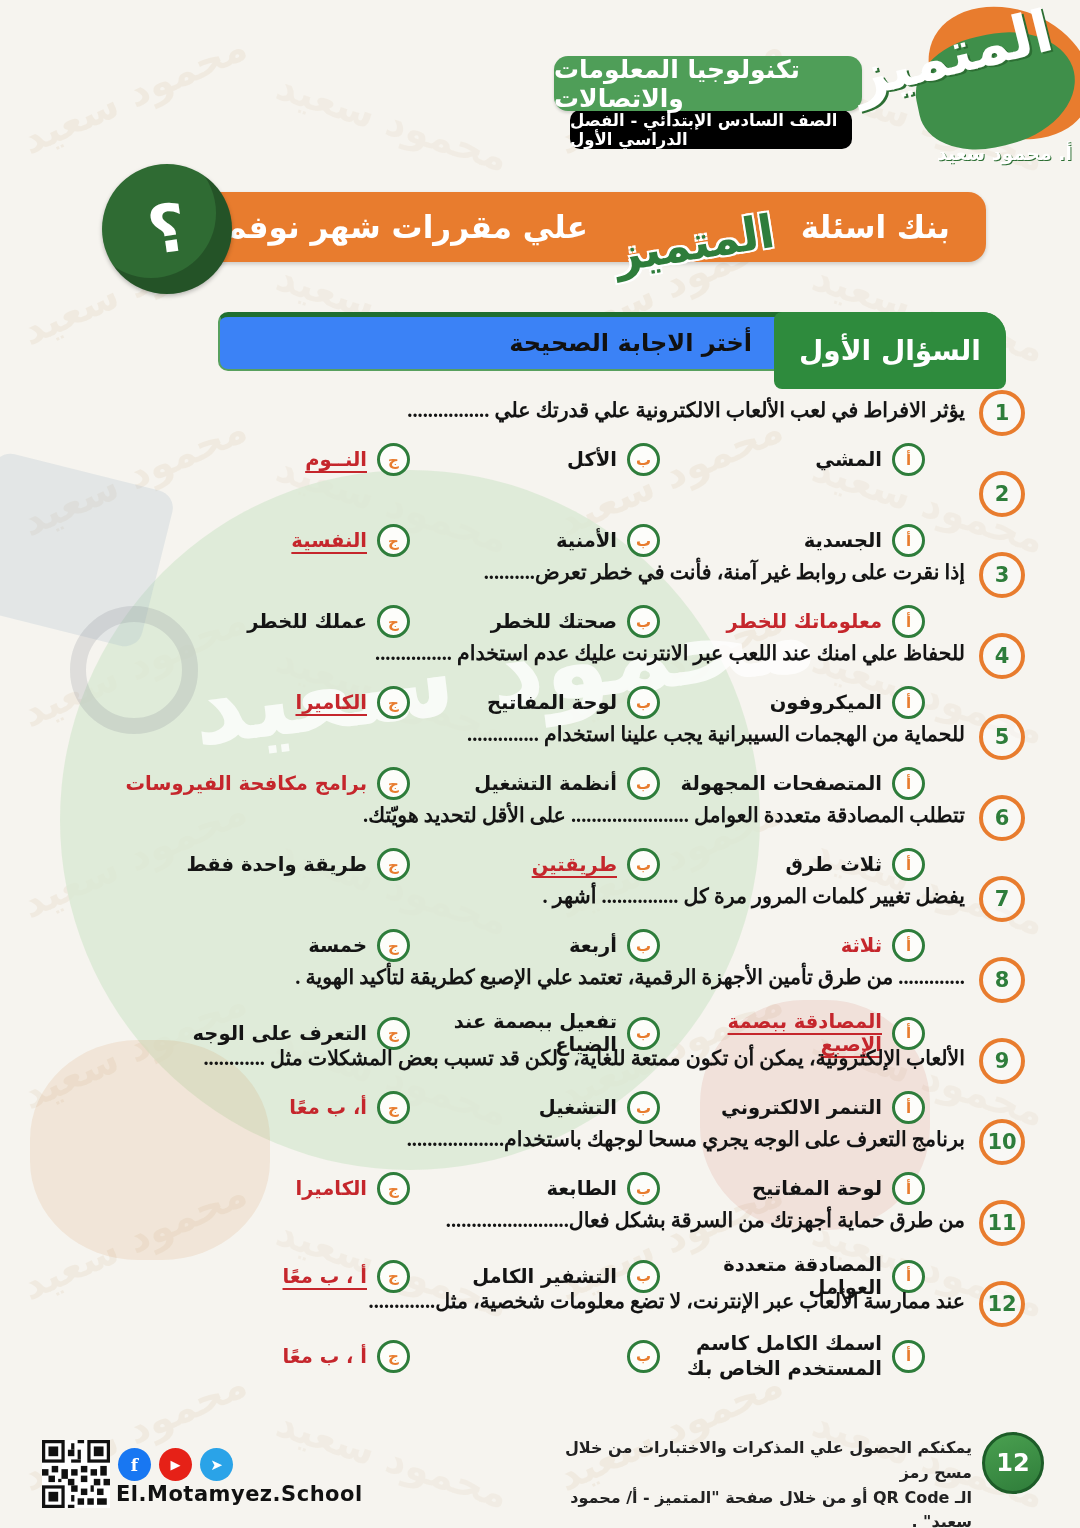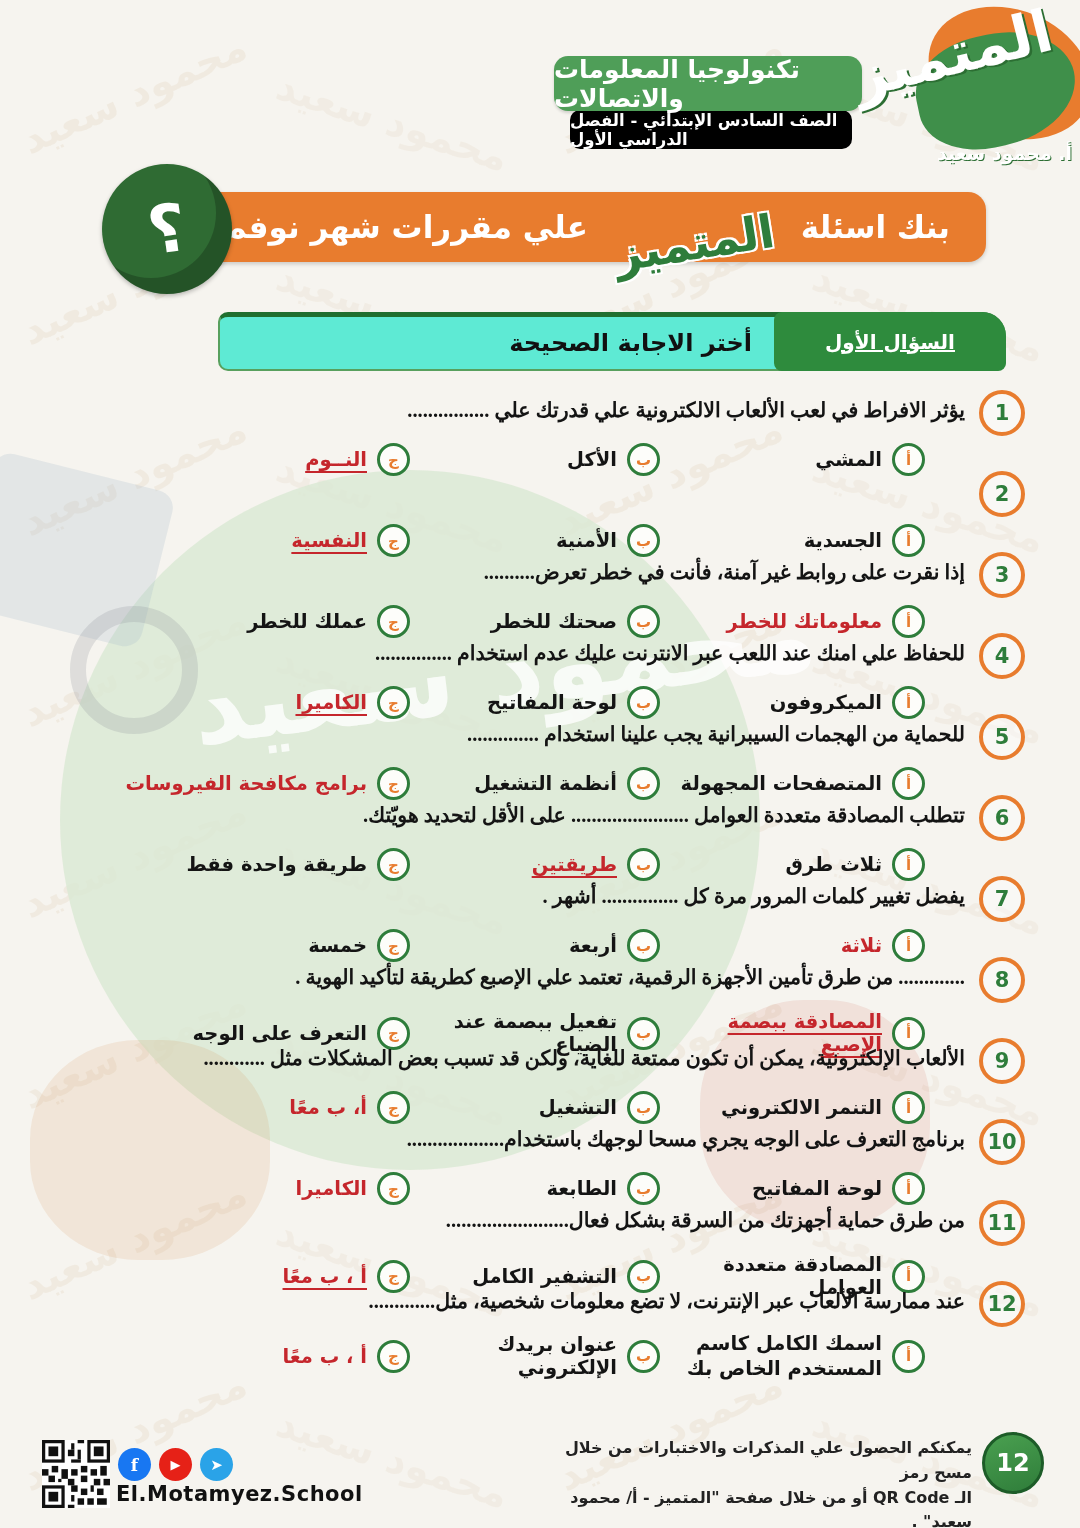--- a/index.html
+++ b/index.html
@@ -44,25 +44,25 @@
       border-radius:18px;z-index:2;display:flex;direction:rtl;align-items:center;gap:26px;
       padding-right:36px;box-sizing:border-box;box-shadow:0 2px 4px rgba(0,0,0,.18);}
   .banner .b-prefix,.banner .b-suffix{color:#fff;font-weight:bold;font-size:31px;white-space:nowrap;}
   .banner .b-logo{font-size:46px;font-weight:bold;color:#2e7d3b;transform:rotate(-9deg);
       position:relative;top:16px;text-shadow:-2px -2px 0 #fff,2px -2px 0 #fff,-2px 2px 0 #fff,2px 2px 0 #fff;}
   .qmark{position:absolute;left:102px;top:164px;width:130px;height:130px;border-radius:50%;
       background:#2f6b33;z-index:3;display:flex;align-items:center;justify-content:center;
       box-shadow:inset -16px -16px 0 rgba(0,0,0,.22), 0 2px 4px rgba(0,0,0,.25);}
   .qmark span{color:#fff;font-size:66px;font-weight:bold;transform:rotate(-8deg);}
   
-  .section{position:absolute;left:218px;top:312px;width:784px;height:52px;background:#5eead4;
+  .section{position:absolute;left:218px;top:312px;width:784px;height:52px;background:#3b82f6;
       border:2px solid #58a05e;border-top:5px solid #1f6f2f;border-radius:10px 24px 10px 10px;z-index:2;}
-  .section .label{position:absolute;right:-2px;top:-5px;width:232px;height:59px;background:#2e8b3d;
-      border-radius:8px 24px 8px 8px;color:#fff;font-weight:bold;font-size:20px;display:flex;
-      align-items:center;justify-content:center;text-decoration:underline;}
+  .section .label{position:absolute;right:-2px;top:-5px;width:232px;height:77px;background:#2e8b3d;
+      border-radius:8px 24px 8px 8px;color:#fff;font-weight:bold;font-size:28px;display:flex;
+      align-items:center;justify-content:center;}
   .section .instr{position:absolute;right:252px;top:0;height:100%;display:flex;align-items:center;
       color:#111;font-weight:bold;font-size:24px;direction:rtl;}
   
   .questions{position:absolute;left:55px;top:388px;width:970px;direction:rtl;z-index:2;}
   .q{height:81px;}
   .q.q12{height:120px;}
   .qhead{display:flex;gap:14px;align-items:flex-start;}
   .qnum{flex:0 0 38px;height:38px;border-radius:50%;border:4px solid #e87c2e;color:#2e7d3b;
       font-weight:bold;font-size:21px;display:flex;align-items:center;justify-content:center;
       background:rgba(255,255,255,.4);margin-top:2px;}
@@ -402,21 +402,20 @@
           <div class="qnum">12</div>
         <div class="qtext">عند ممارسة الألعاب عبر الإنترنت، لا تضع معلومات شخصية، مثل.............</div>
         </div>
       <div class="opts">
         <div class="opt">
             <span class="lt">أ</span>
             <span class="tx">اسمك الكامل كاسم المستخدم الخاص بك</span>
           </div>
         <div class="opt">
             <span class="lt">ب</span>
-            <span class="tx">عنوان بريدك الإلكتروني</span>
           </div>
         <div class="opt correct">
             <span class="lt">ج</span>
             <span class="tx">أ ، ب معًا</span>
           </div>
       </div>
     </div>
 
   </div>
 

